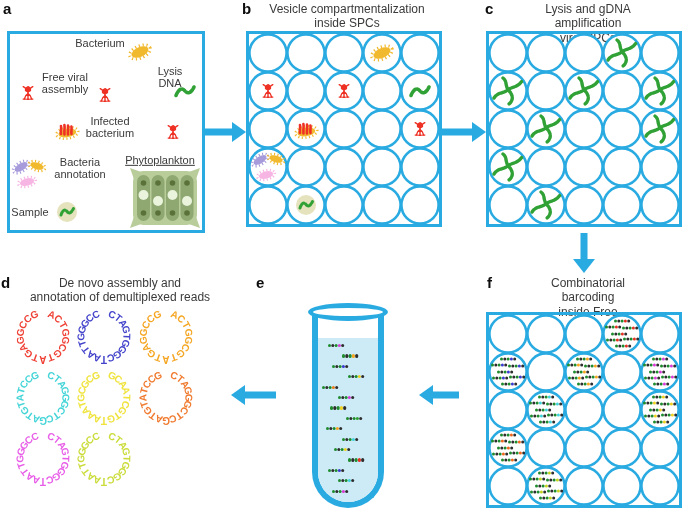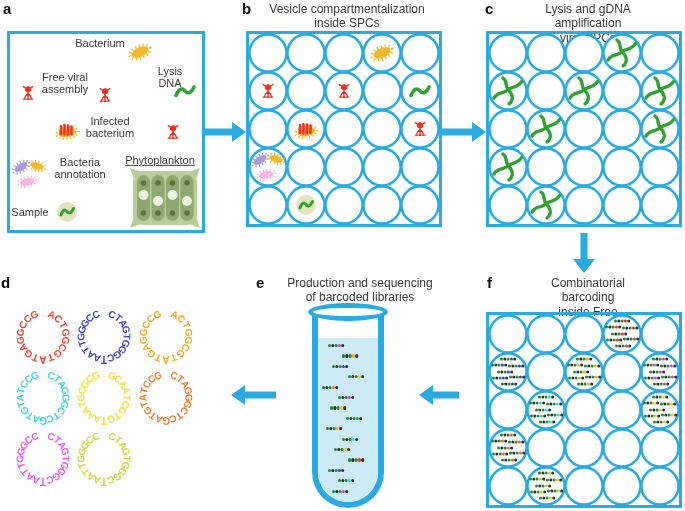--- a/index.html
+++ b/index.html
@@ -49,22 +49,22 @@
   <div class="plabel" style="left:242px;top:0;">b</div>
   <div class="plabel" style="left:485px;top:0;">c</div>
   <div class="plabel" style="left:1px;top:274px;">d</div>
   <div class="plabel" style="left:256px;top:274px;">e</div>
   <div class="plabel" style="left:487px;top:274px;">f</div>
 
   <div class="ptitle" style="left:347px;top:2px;">Vesicle compartmentalization
 inside SPCs</div>
   <div class="ptitle" style="left:588px;top:2px;">Lysis and gDNA amplification
 viral SPCs</div>
-  <div class="ptitle" style="left:360px;top:276px;">Production and sequencing
-of barcoded libraries</div>
+  <div class="ptitle" style="left:120px;top:276px;">De novo assembly and
+annotation of demultiplexed reads</div>
   <div class="ptitle" style="left:588px;top:276px;">Combinatorial barcoding
 inside Free</div>
 
   <div class="box-a">
     <div class="alabel" style="left:90px;top:9px;">Bacterium</div>
     <div class="aicon" style="left:130px;top:18px;">
   <svg width="36" height="26" viewBox="0 0 36 26">
     <g transform="rotate(-24 18 13)">
       <ellipse cx="18" cy="13" rx="11" ry="6" fill="none" stroke="var(--gold)" stroke-width="3" stroke-dasharray="1.2 2.6"></ellipse>
       <ellipse cx="18" cy="13" rx="9" ry="4.8" fill="var(--gold)"></ellipse>

